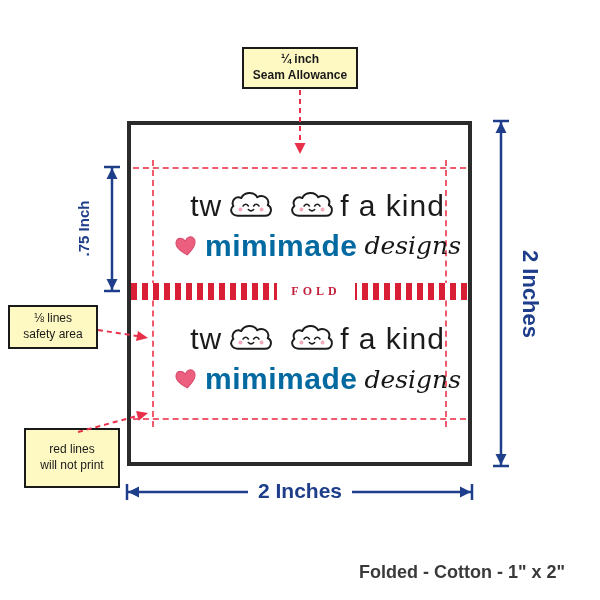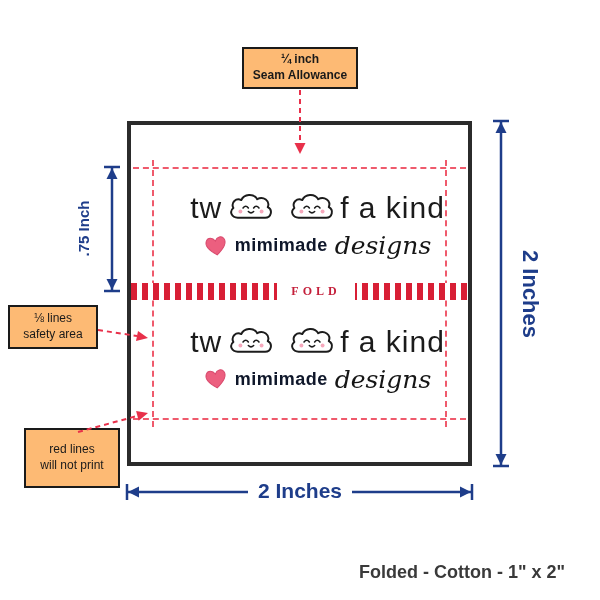--- a/index.html
+++ b/index.html
@@ -23,25 +23,25 @@
 
   
   .logo{position:absolute;left:0;right:0;display:flex;flex-direction:column;
         align-items:center;justify-content:center;margin-left:36px;}
   .logo.one{top:43px;height:115px;} .logo.two{top:175px;height:118px;}
   .logo-line1{display:flex;align-items:center;font-size:30px;color:#1b1b1b;
               letter-spacing:1px;white-space:nowrap;}
   .logo-line1 .t1{margin-right:3px;} .logo-line1 .t2{margin-left:2px;}
   .cloud{margin:0 3px;} .cloud.second{margin-left:12px;}
   .logo-line2{display:flex;align-items:center;gap:7px;margin-top:6px;}
-  .brand-bold{font-weight:bold;font-size:18px;letter-spacing:.5px;color:#0f172a;}
+  .brand-bold{font-weight:bold;font-size:30px;letter-spacing:.5px;color:#0369a1;}
   .brand-script{font-family:"DejaVu Serif",serif;font-style:italic;font-size:25px;color:#161616;}
 
   
-  .callout{position:absolute;border:2px solid #1a1a1a;background:#fdba74;box-sizing:border-box;
+  .callout{position:absolute;border:2px solid #1a1a1a;background:#fef9c3;box-sizing:border-box;
            display:flex;flex-direction:column;align-items:center;justify-content:center;
            text-align:right;font-size:12px;line-height:1.3;color:#1a1a1a;}
   .callout.seam{left:242px;top:47px;width:116px;height:42px;font-weight:bold;}
   .callout.safety{left:8px;top:305px;width:90px;height:44px;}
   .callout.redlines{left:24px;top:428px;width:96px;height:60px;}
 
   
   .dim-label{color:#1e3d8a;font-weight:bold;}
   .dim-right{position:absolute;left:508px;top:121px;width:44px;height:345px;
              display:flex;align-items:center;justify-content:center;}

